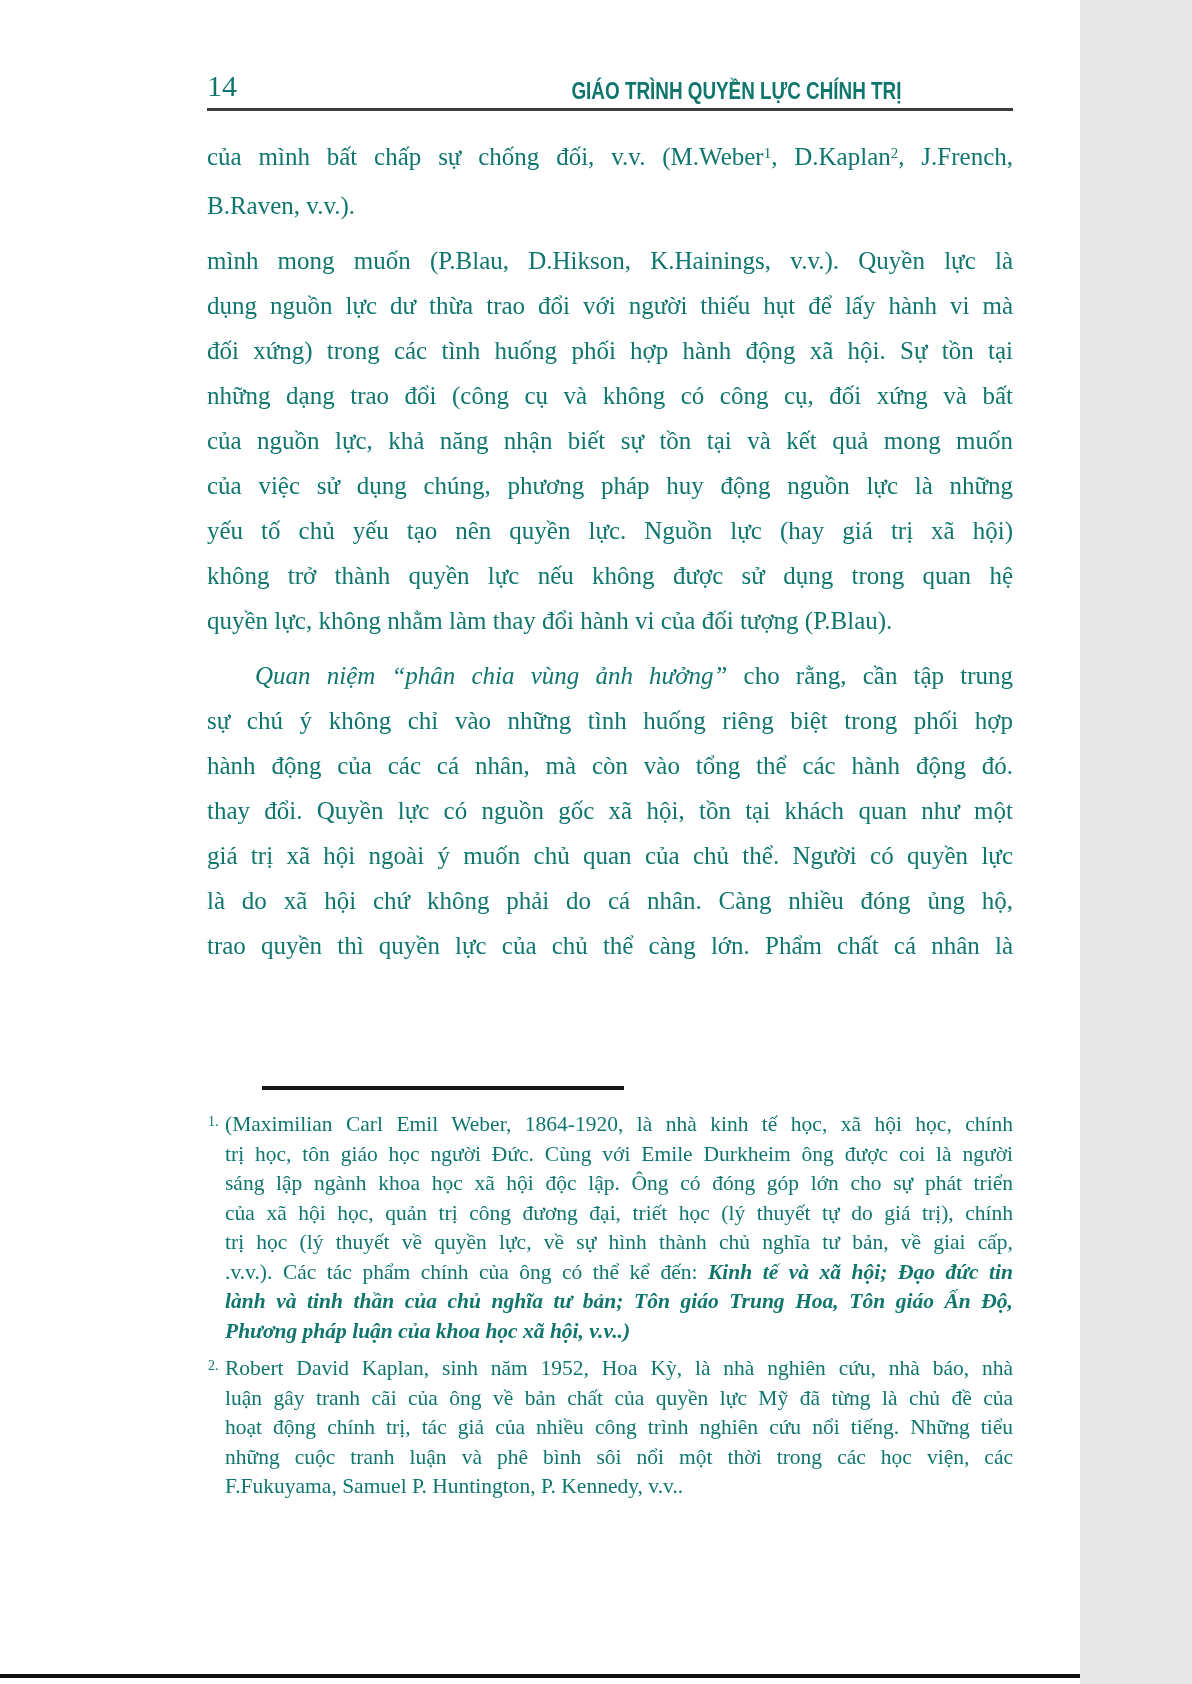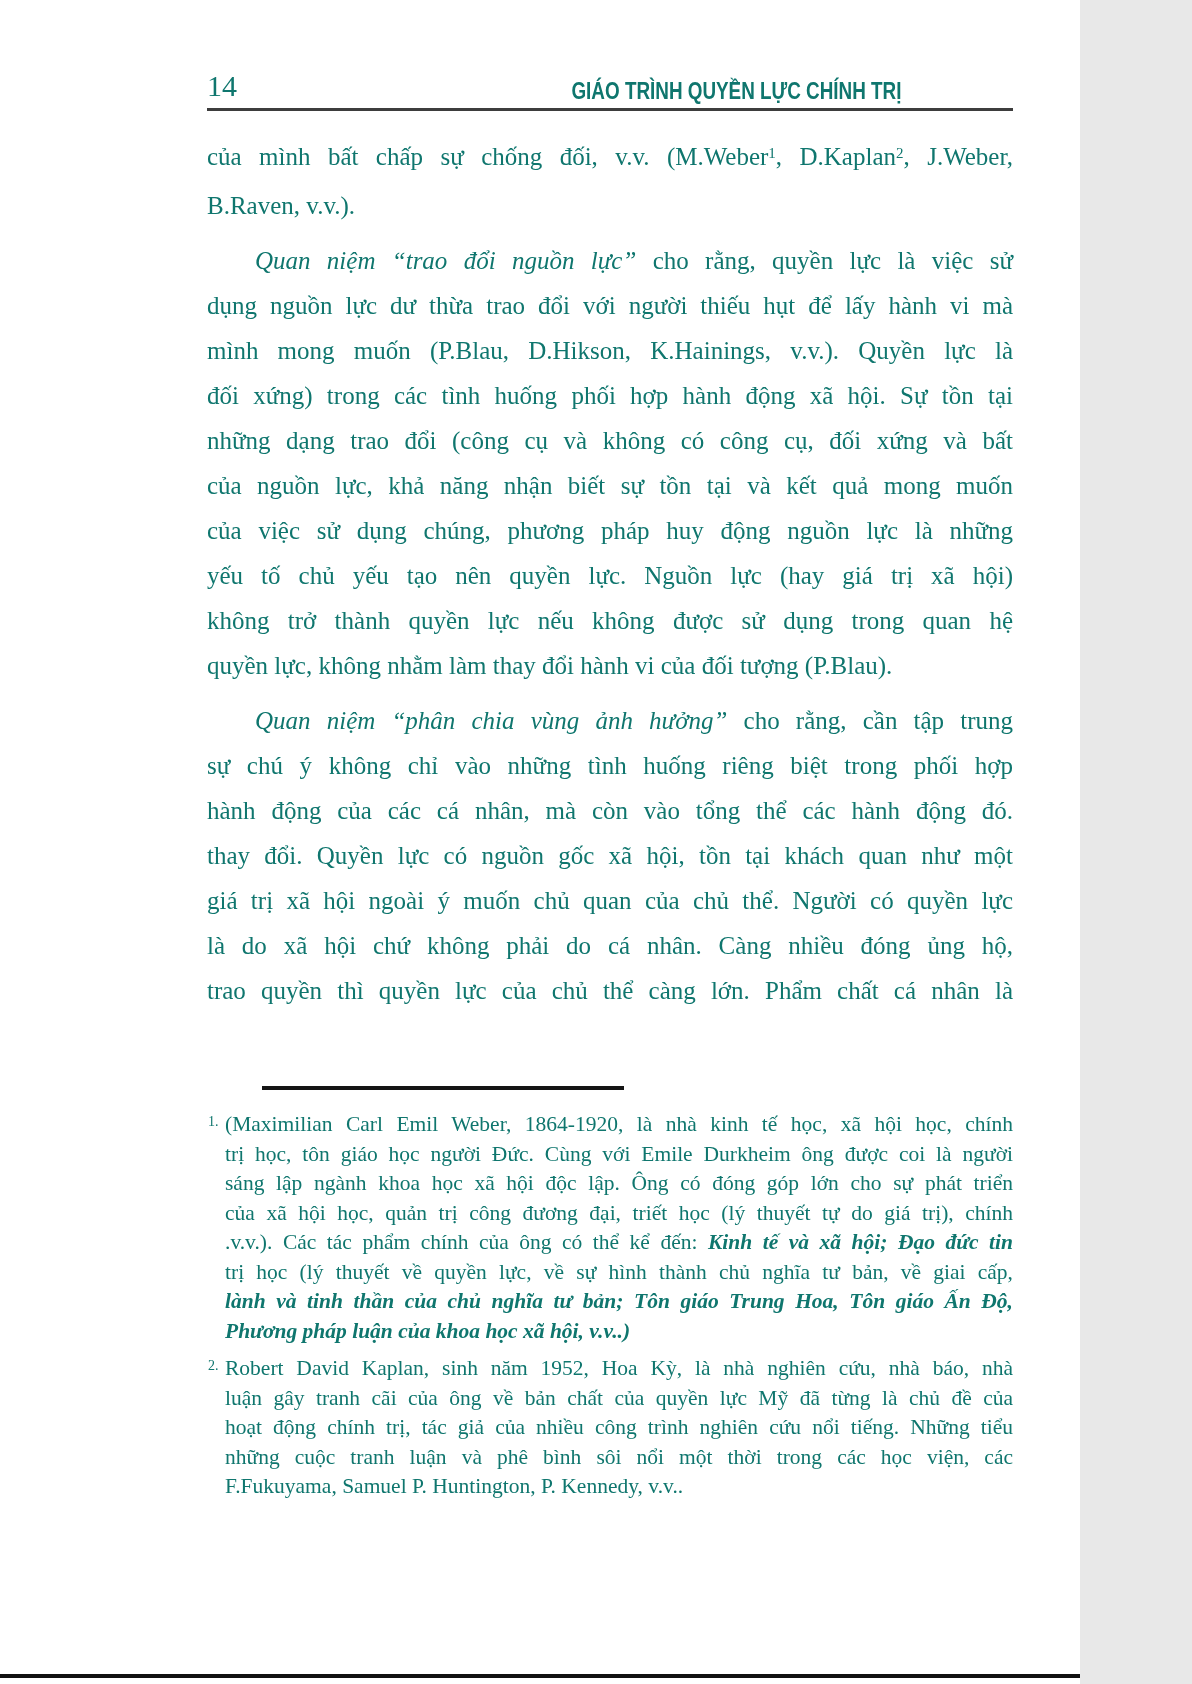--- a/index.html
+++ b/index.html
@@ -31,27 +31,26 @@
 </head>
 <body>
 
 <div class="page">
   <div class="pgnum">14</div>
   <div class="runtitle">GIÁO TRÌNH QUYỀN LỰC CHÍNH TRỊ</div>
   <div class="hrule"></div>
 
   <div class="main">
       <div class="para">
-        <div class="line"><span class="seg">của mình bất chấp sự chống đối, v.v. (M.Weber</span><span class="seg sup">1</span><span class="seg">, D.Kaplan</span><span class="seg sup">2</span><span class="seg">, J.Weber,</span></div>
+        <div class="line"><span class="seg">của mình bất chấp sự chống đối, v.v. (M.Weber</span><span class="seg sup">1</span><span class="seg">, D.Kaplan</span><span class="seg sup">2</span><span class="seg">, J.French,</span></div>
         <div class="line nojust"><span class="seg">B.Raven, v.v.).</span></div>
       </div>
       <div class="para gap">
-        <div class="line first"><span class="seg i">Quan niệm “trao đổi nguồn lực”</span><span class="seg"> cho rằng, quyền lực là việc sử</span></div>
+        <div class="line"><span class="seg">mình mong muốn (P.Blau, D.Hikson, K.Hainings, v.v.). Quyền lực là</span></div>
         <div class="line"><span class="seg">dụng nguồn lực dư thừa trao đổi với người thiếu hụt để lấy hành vi mà</span></div>
-        <div class="line"><span class="seg">mình mong muốn (P.Blau, D.Hikson, K.Hainings, v.v.). Quyền lực là</span></div>
         <div class="line"><span class="seg">đối xứng) trong các tình huống phối hợp hành động xã hội. Sự tồn tại</span></div>
         <div class="line"><span class="seg">những dạng trao đổi (công cụ và không có công cụ, đối xứng và bất</span></div>
         <div class="line"><span class="seg">của nguồn lực, khả năng nhận biết sự tồn tại và kết quả mong muốn</span></div>
         <div class="line"><span class="seg">của việc sử dụng chúng, phương pháp huy động nguồn lực là những</span></div>
         <div class="line"><span class="seg">yếu tố chủ yếu tạo nên quyền lực. Nguồn lực (hay giá trị xã hội)</span></div>
         <div class="line"><span class="seg">không trở thành quyền lực nếu không được sử dụng trong quan hệ</span></div>
         <div class="line nojust"><span class="seg">quyền lực, không nhằm làm thay đổi hành vi của đối tượng (P.Blau).</span></div>
       </div>
       <div class="para gap">
         <div class="line first"><span class="seg i">Quan niệm “phân chia vùng ảnh hưởng”</span><span class="seg"> cho rằng, cần tập trung</span></div>
@@ -65,22 +64,22 @@
     </div>
 
   <div class="fnrule"></div>
   <div class="footnotes">
       <div class="footnote">
         <span class="fnmark">1.</span>
         <div class="line"><span class="seg">(Maximilian Carl Emil Weber, 1864-1920, là nhà kinh tế học, xã hội học, chính</span></div>
         <div class="line"><span class="seg">trị học, tôn giáo học người Đức. Cùng với Emile Durkheim ông được coi là người</span></div>
         <div class="line"><span class="seg">sáng lập ngành khoa học xã hội độc lập. Ông có đóng góp lớn cho sự phát triển</span></div>
         <div class="line"><span class="seg">của xã hội học, quản trị công đương đại, triết học (lý thuyết tự do giá trị), chính</span></div>
+        <div class="line"><span class="seg">trị học (lý thuyết về quyền lực, về sự hình thành chủ nghĩa tư bản, về giai cấp,</span></div>
         <div class="line"><span class="seg">.v.v.). Các tác phẩm chính của ông có thể kể đến: </span><span class="seg bi">Kinh tế và xã hội; Đạo đức tin</span></div>
-        <div class="line"><span class="seg">trị học (lý thuyết về quyền lực, về sự hình thành chủ nghĩa tư bản, về giai cấp,</span></div>
         <div class="line"><span class="seg bi">lành và tinh thần của chủ nghĩa tư bản; Tôn giáo Trung Hoa, Tôn giáo Ấn Độ,</span></div>
         <div class="line nojust"><span class="seg bi">Phương pháp luận của khoa học xã hội, v.v..)</span></div>
       </div>
       <div class="footnote">
         <span class="fnmark">2.</span>
         <div class="line"><span class="seg">Robert David Kaplan, sinh năm 1952, Hoa Kỳ, là nhà nghiên cứu, nhà báo, nhà</span></div>
         <div class="line"><span class="seg">luận gây tranh cãi của ông về bản chất của quyền lực Mỹ đã từng là chủ đề của</span></div>
         <div class="line"><span class="seg">hoạt động chính trị, tác giả của nhiều công trình nghiên cứu nổi tiếng. Những tiểu</span></div>
         <div class="line"><span class="seg">những cuộc tranh luận và phê bình sôi nổi một thời trong các học viện, các</span></div>
         <div class="line nojust"><span class="seg">F.Fukuyama, Samuel P. Huntington, P. Kennedy, v.v..</span></div>

